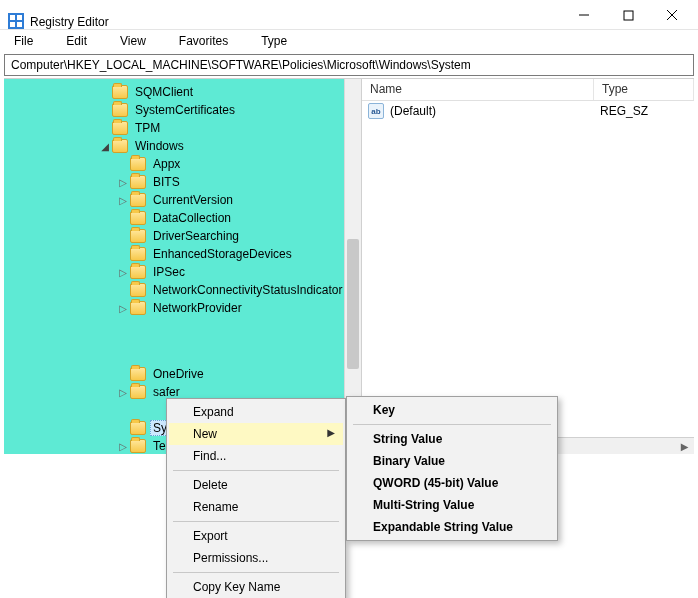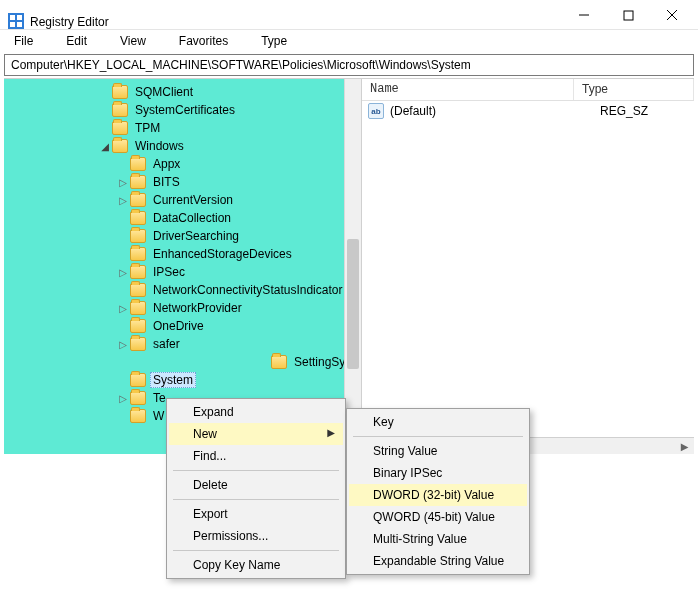--- a/index.html
+++ b/index.html
@@ -102,21 +102,21 @@
   .listhdr {
     display: flex;
     height: 22px;
     border-bottom: 1px solid #e0e0e0;
   }
   .lh {
     padding: 3px 8px;
     border-right: 1px solid #e5e5e5;
     color: #333;
   }
-  .lh.name { width: 212px; font-family: Liberation Mono, monospace; }
+  .lh.name { width: 232px; }
   .lh.type { flex:1; }
   .listrow {
     display:flex;
     align-items:center;
     height: 20px;
     padding-left: 6px;
   }
   .valicon {
     width:16px; height:16px; margin-right:6px;
     display:flex; align-items:center; justify-content:center;
@@ -153,21 +153,21 @@
   }
   .ctxitem.hov { background: #fef9c3; }
   .ctxitem .arrow {
     position:absolute; right:8px; top:4px;
     font-size:10px; color:#333;
   }
   .ctxsep {
     height:1px; background:#c8c8c8; margin:3px 4px;
   }
   #ctx1 { left: 166px; top: 398px; width: 180px; }
-  #ctx2 { left: 346px; top: 408px; width: 184px; }
+  #ctx2 { left: 346px; top: 396px; width: 212px; font-weight: bold; }
 
   .vscrolltrack {
     position:absolute; right:0; top:0; bottom:17px; width:17px;
     background:#f0f0f0; border-left:1px solid #d9d9d9;
   }
   .vthumb {
     position:absolute; left:2px; right:2px;
     top:160px; height:130px;
     background:#c8c8c8; border-radius:2px;
   }
@@ -274,21 +274,21 @@
         <div class="tnode" style="padding-left: 112px;">
           <span class="twist"></span>
           <span class="fldr"></span>
           <span class="tlabel">NetworkConnectivityStatusIndicator</span>
         </div>
         <div class="tnode" style="padding-left: 112px;">
           <span class="twist">▷</span>
           <span class="fldr"></span>
           <span class="tlabel">NetworkProvider</span>
         </div>
-        <div class="tnode" style="padding-left: 112px;">
+        <div class="tnode" style="padding-left: 112px; margin-top: 48px;">
           <span class="twist"></span>
           <span class="fldr"></span>
           <span class="tlabel">OneDrive</span>
         </div>
         <div class="tnode" style="padding-left: 112px;">
           <span class="twist">▷</span>
           <span class="fldr"></span>
           <span class="tlabel">safer</span>
         </div>
         <div class="tnode" style="padding-left: 112px; justify-content: flex-end;">
@@ -332,29 +332,29 @@
     </div>
   </div>
 </div>
 
 <div id="ctx1" class="ctxmenu">
     <div class="ctxitem">Expand</div>
     <div class="ctxitem hov">New<span class="arrow">▶</span></div>
     <div class="ctxitem">Find...</div>
     <div class="ctxsep"></div>
     <div class="ctxitem">Delete</div>
+    <div class="ctxitem">Rename</div>
     <div class="ctxsep"></div>
     <div class="ctxitem">Export</div>
     <div class="ctxitem">Permissions...</div>
     <div class="ctxsep"></div>
     <div class="ctxitem">Copy Key Name</div>
   </div>
 
 <div id="ctx2" class="ctxmenu">
     <div class="ctxitem">Key</div>
     <div class="ctxsep"></div>
     <div class="ctxitem">String Value</div>
-    <div class="ctxitem">Binary IPSec</div>
-    <div class="ctxitem hov">DWORD (32-bit) Value</div>
+    <div class="ctxitem">Binary Value</div>
     <div class="ctxitem">QWORD (45-bit) Value</div>
     <div class="ctxitem">Multi-String Value</div>
     <div class="ctxitem">Expandable String Value</div>
   </div>
 
 </body></html>

